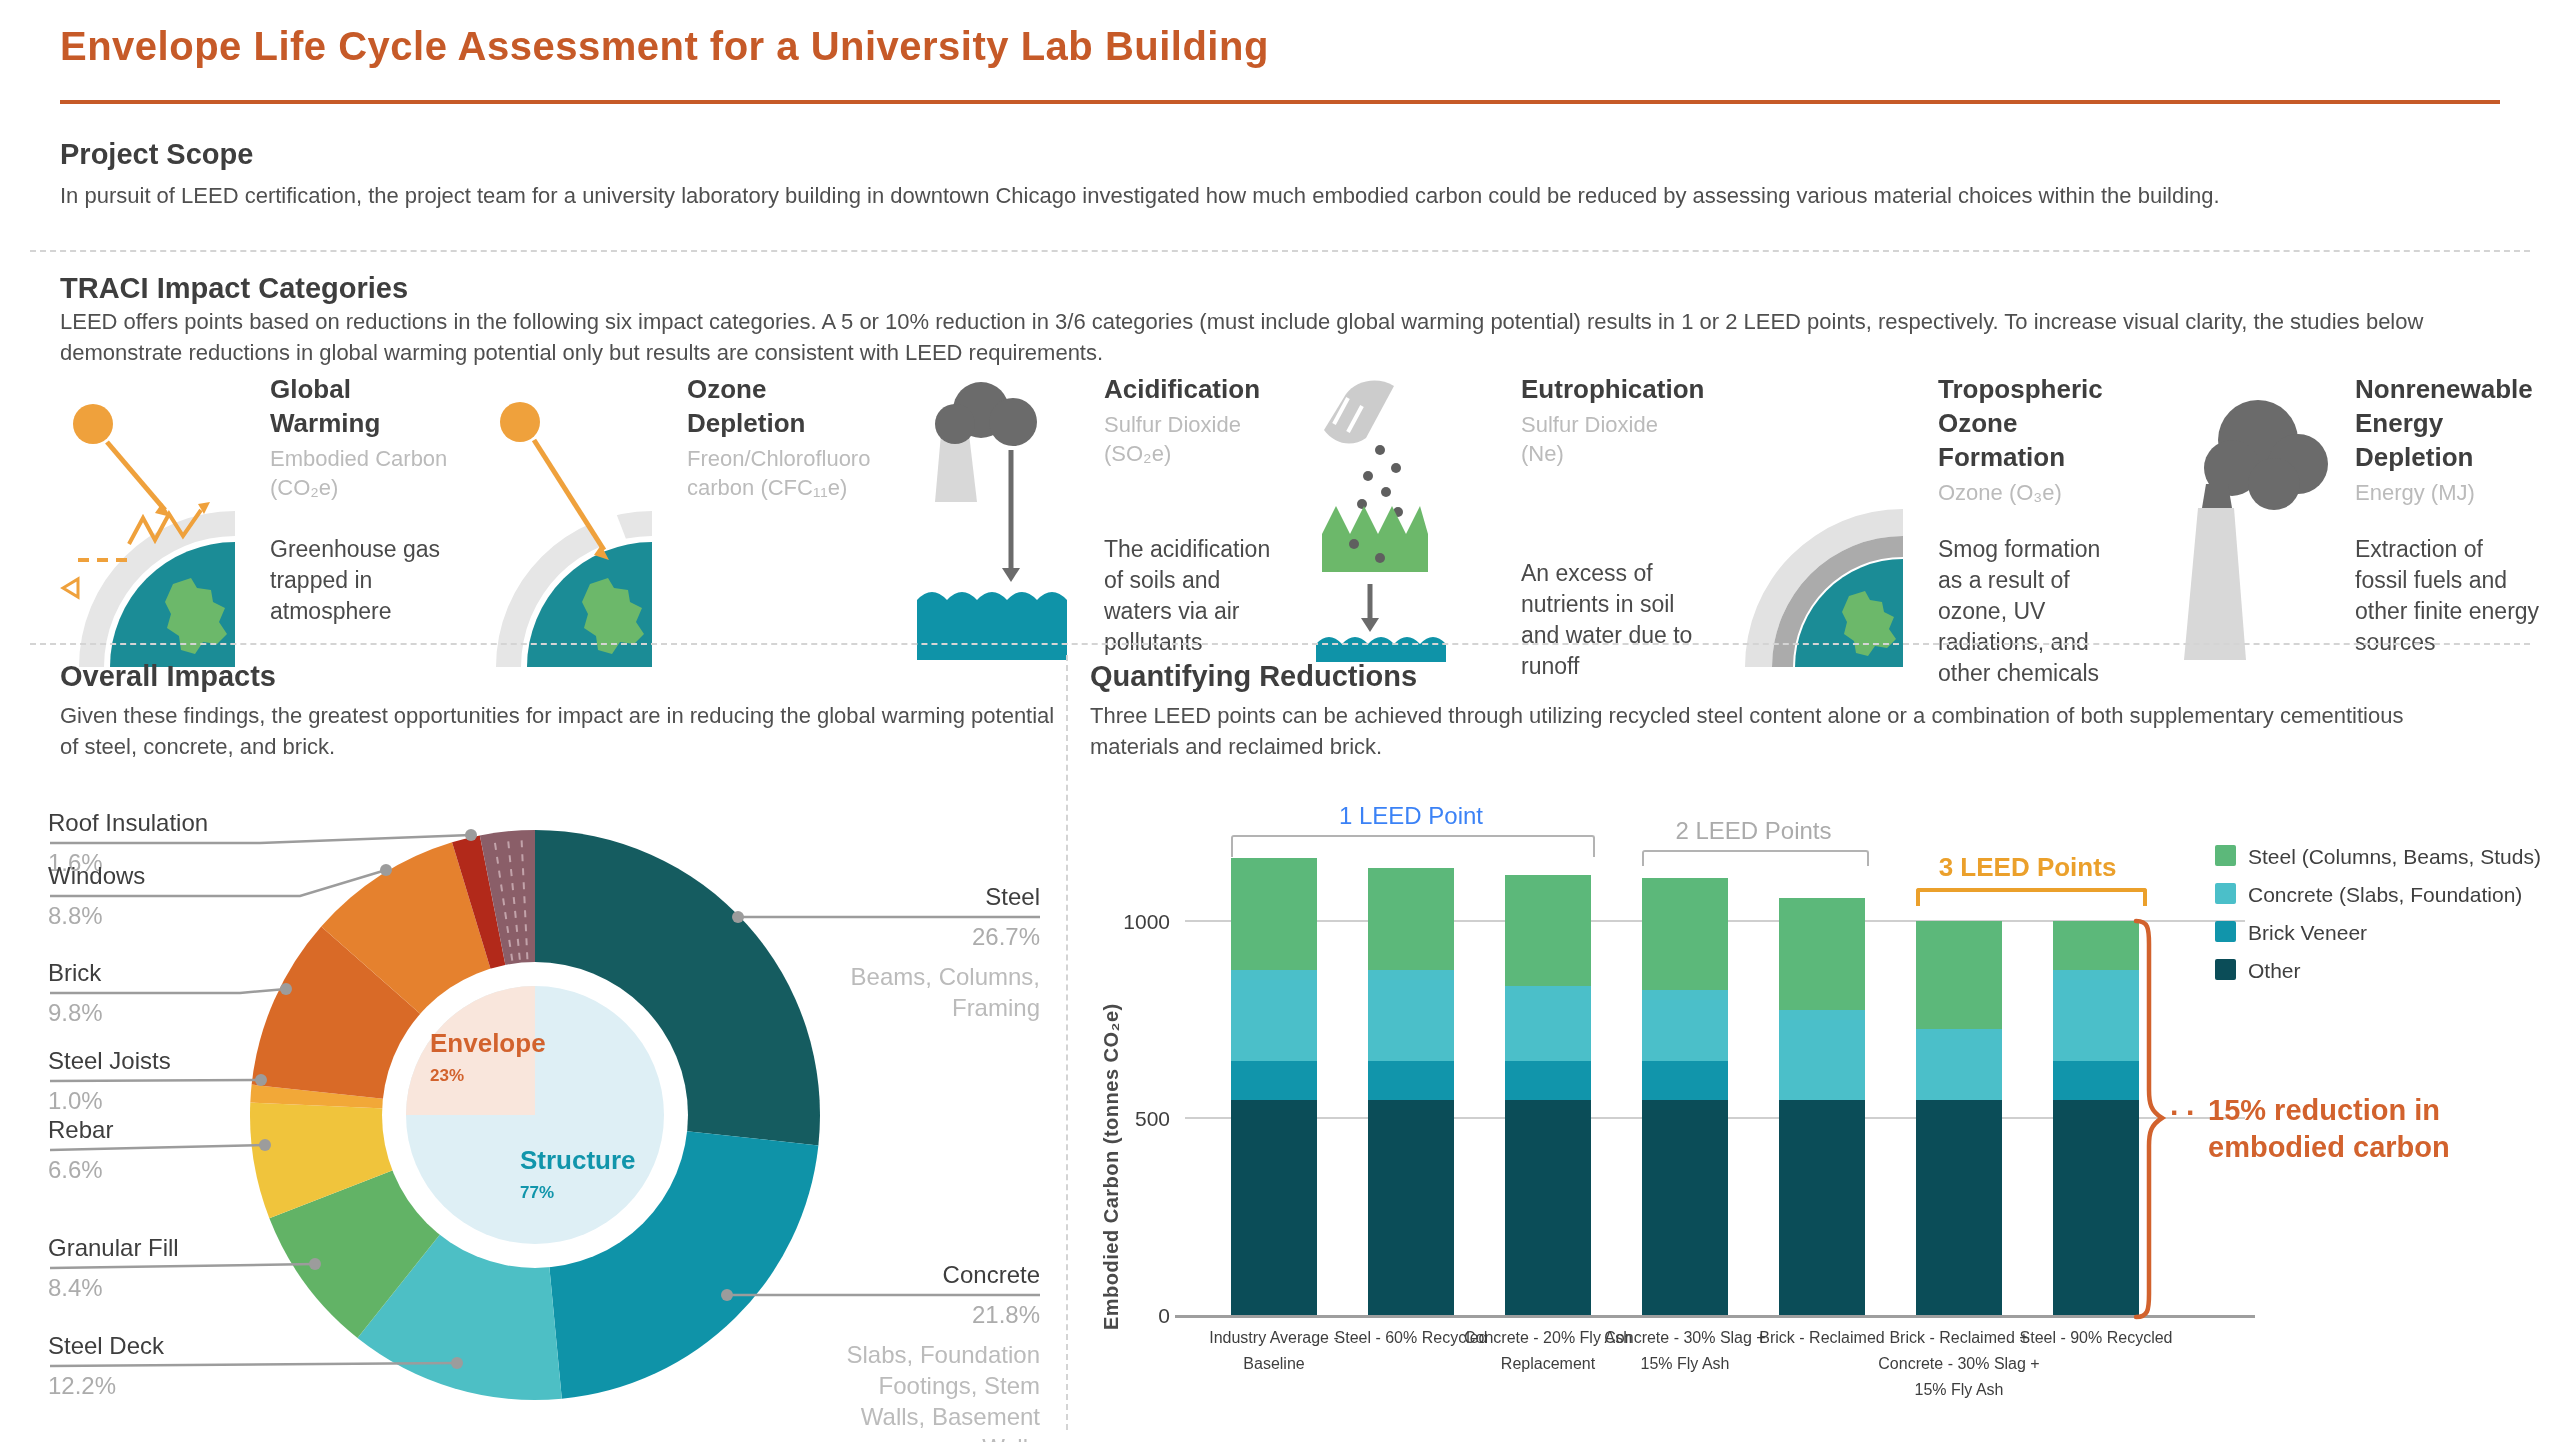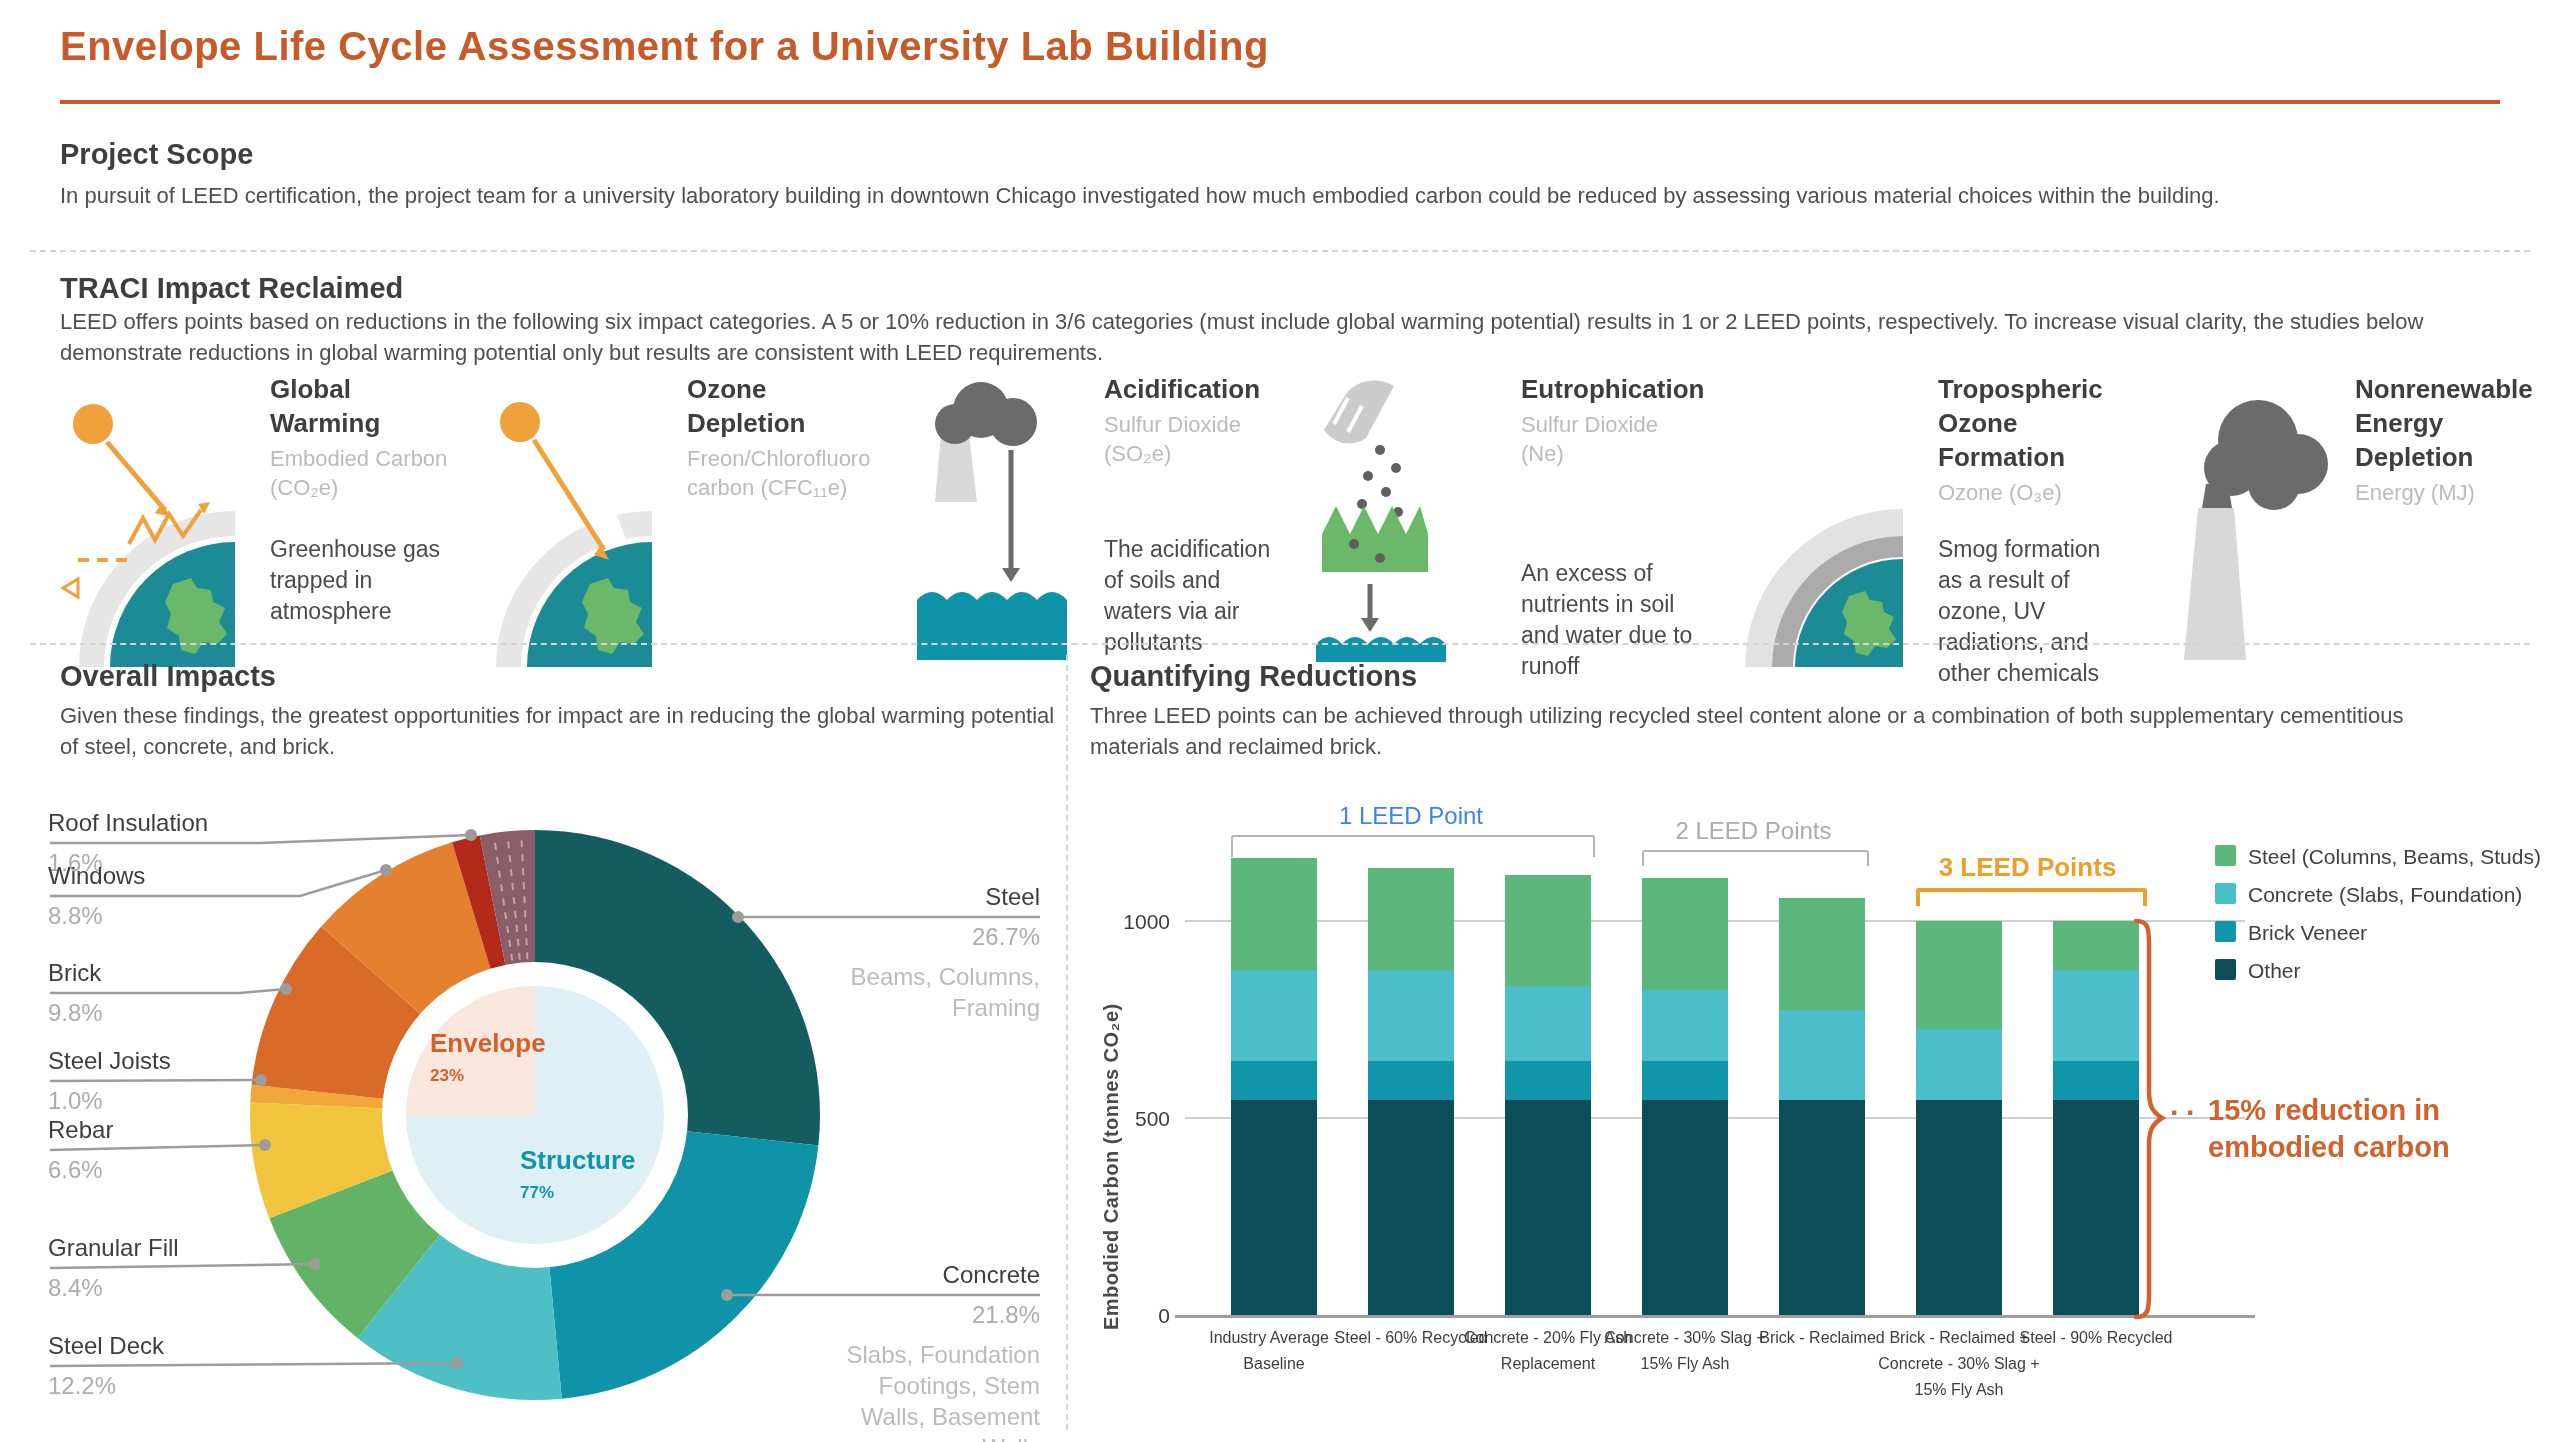--- a/index.html
+++ b/index.html
@@ -34,21 +34,21 @@
 <div id="page">
 
   <div class="abs h1" style="left:60px;top:24px;color:#C65A28;">Envelope Life Cycle Assessment for a University Lab Building</div>
   <div class="abs rule" style="left:60px;top:100px;width:2440px;background:#C65A28;"></div>
 
   <div class="abs h2" style="left:60px;top:138px;">Project Scope</div>
   <div class="abs body" style="left:60px;top:180px;width:2450px;">In pursuit of LEED certification, the project team for a university laboratory building in downtown Chicago investigated how much embodied carbon could be reduced by assessing various material choices within the building.</div>
 
   <div class="abs dash-h" style="left:30px;top:250px;width:2500px;"></div>
 
-  <div class="abs h2" style="left:60px;top:272px;">TRACI Impact Reclaimed</div>
+  <div class="abs h2" style="left:60px;top:272px;">TRACI Impact Categories</div>
   <div class="abs body" style="left:60px;top:306px;width:2455px;">LEED offers points based on reductions in the following six impact categories. A 5 or 10% reduction in 3/6 categories (must include global warming potential) results in 1 or 2 LEED points, respectively. To increase visual clarity, the studies below demonstrate reductions in global warming potential only but results are consistent with LEED requirements.</div>
 
   <div class="abs" style="left:55px;top:372px;width:410px;height:295px;">
     <svg class="abs" style="left:0;top:20px;" width="190" height="275" viewBox="0 0 190 275">
       <path d="M180,119 A156,156 0 0 0 24,275 L49,275 A131,131 0 0 1 180,144 Z" fill="#E6E6E6"></path>
       <path d="M180,275 L55,275 A125,125 0 0 1 180,150 Z" fill="#1B8C96"></path>
       <path d="M118,192 l18,-6 6,10 14,2 2,12 12,6 -6,14 8,12 -10,10 -14,-2 -8,12 -14,-4 -2,-14 -12,-8 4,-14 -6,-12 z" fill="#6CB86A"></path>
       <circle cx="38" cy="32" r="20" fill="#EFA13C"></circle>
       <line x1="52" y1="50" x2="110" y2="118" stroke="#EFA13C" stroke-width="5"></line>
       <path d="M116,125 l-16,-4 7,-10 z" fill="#EFA13C"></path>
@@ -141,20 +141,21 @@
       <circle cx="118" cy="68" r="40" fill="#6B6B6B"></circle>
       <circle cx="158" cy="92" r="30" fill="#6B6B6B"></circle>
       <circle cx="92" cy="96" r="28" fill="#6B6B6B"></circle>
       <circle cx="134" cy="112" r="26" fill="#6B6B6B"></circle>
       <path d="M66,112 L88,112 L92,136 L62,136 Z" fill="#6B6B6B"></path>
       <path d="M58,136 L94,136 L106,288 L44,288 Z" fill="#D8D8D8"></path>
     </svg>
     <div class="abs" style="left:215px;top:0;width:185px;height:295px;">
       <div class="card-title">Nonrenewable Energy Depletion</div>
       <div class="card-sub">Energy (MJ)</div>
+      <div class="abs card-desc" style="top:162px;width:185px;">Extraction of fossil fuels and other finite energy sources</div>
     </div>
   </div>
 
   <div class="abs dash-h" style="left:30px;top:643px;width:2500px;"></div>
   <div class="abs dash-v" style="left:1066px;top:655px;height:775px;"></div>
 
   <div class="abs h2" style="left:60px;top:660px;">Overall Impacts</div>
   <div class="abs body" style="left:60px;top:700px;width:1010px;">Given these findings, the greatest opportunities for impact are in reducing the global warming potential of steel, concrete, and brick.</div>
 
   <svg class="abs" style="left:25px;top:770px;" width="1050" height="672" viewBox="0 0 1050 672">

